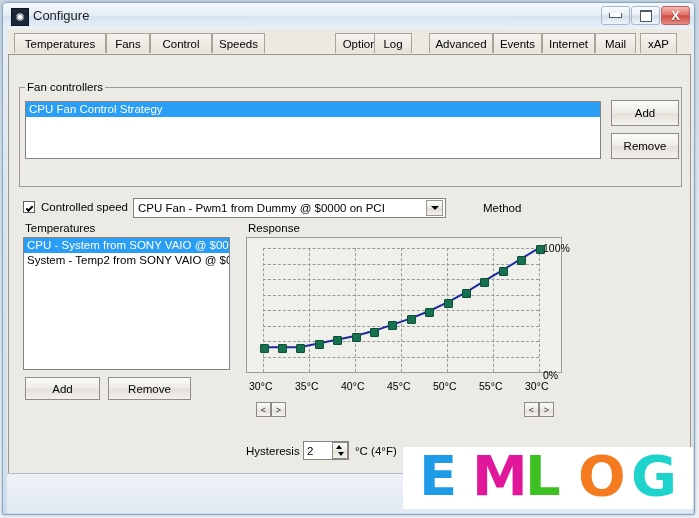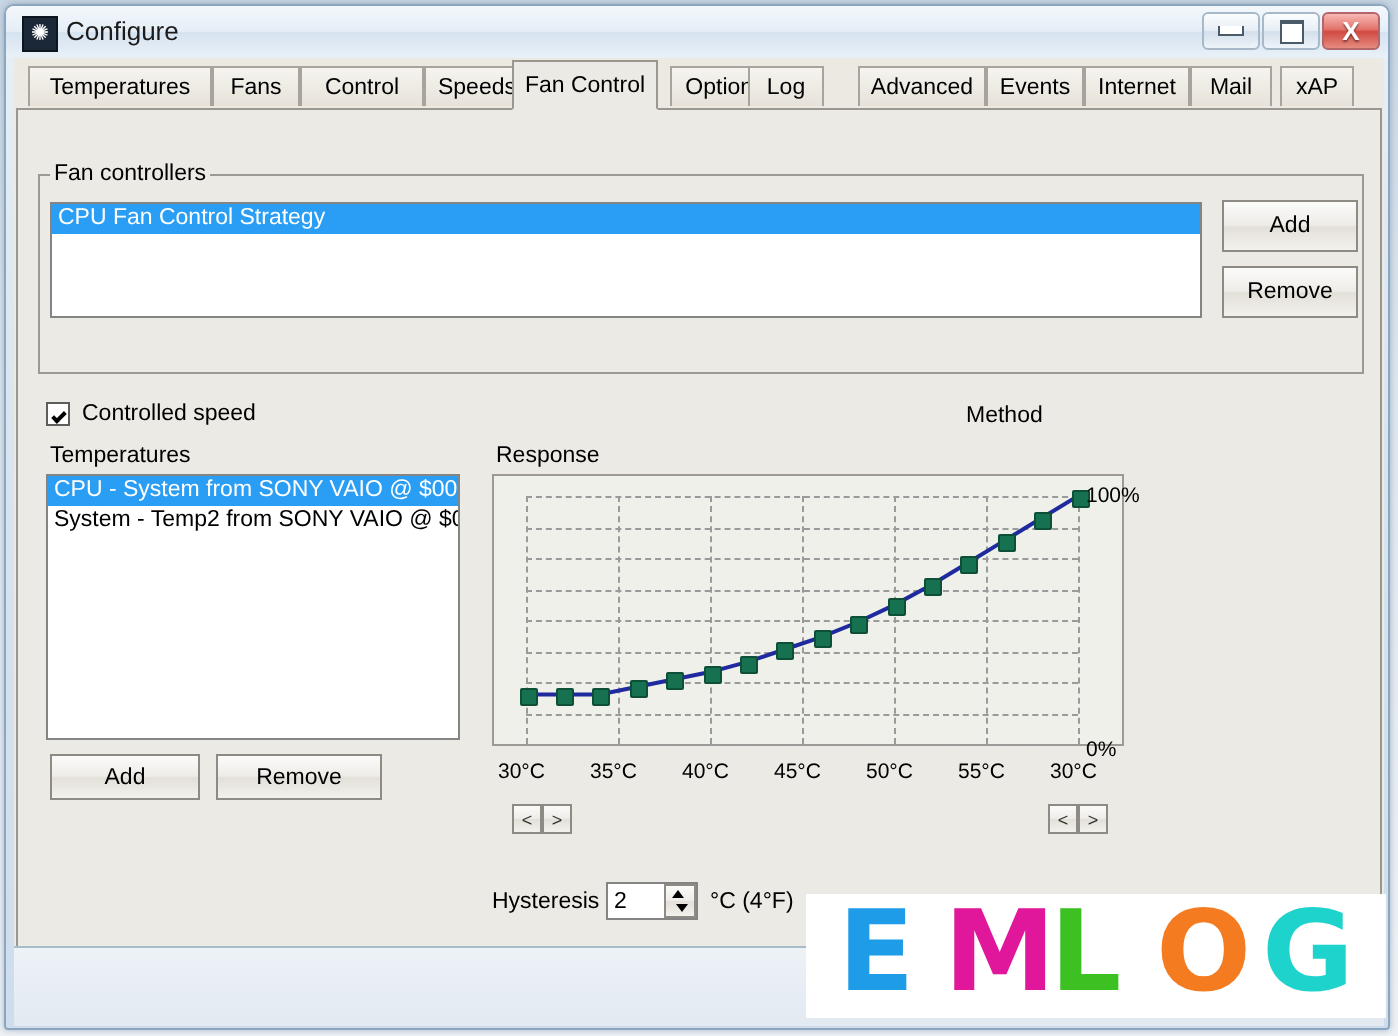--- a/index.html
+++ b/index.html
@@ -243,21 +243,20 @@
       </div>
     </div>
 
     <div class="client">
 
       <div class="tabstrip">
         <div class="tab" style="left:6px;width:92px;">Temperatures</div>
         <div class="tab" style="left:98px;width:44px;">Fans</div>
         <div class="tab" style="left:142px;width:62px;">Control</div>
         <div class="tab" style="left:204px;width:53px;">Speeds</div>
-        <div class="tab sel" style="left:248px;width:73px;">Fan Control</div>
         <div class="tab" style="left:327px;width:55px;">Options</div>
         <div class="tab" style="left:366px;width:38px;">Log</div>
         <div class="tab" style="left:421px;width:64px;">Advanced</div>
         <div class="tab" style="left:485px;width:49px;">Events</div>
         <div class="tab" style="left:534px;width:53px;">Internet</div>
         <div class="tab" style="left:587px;width:41px;">Mail</div>
         <div class="tab" style="left:632px;width:37px;">xAP</div>
       </div>
       <div class="tabline"></div>
 
@@ -272,20 +271,26 @@
         </div>
 
         <div class="btn" style="left:602px;top:45px;width:68px;height:26px;">Add</div>
         <div class="btn" style="left:602px;top:78px;width:68px;height:26px;">Remove</div>
 
         <div class="chk" style="left:14px;top:146px;">
           <span class="chkbox"></span>
           <span class="lbl">Controlled speed</span>
         </div>
 
+        <div class="combo" style="left:124px;top:143px;width:313px;">
+          <span class="val">CPU Fan - Pwm1 from Dummy @ $0000 on PCI</span>
+          <span class="arrow">
+              <i class="tri-d"></i>
+            </span>
+        </div>
 
         <div class="lbltxt" style="left:474px;top:147px;">Method</div>
 
         <div class="grouplabel" style="left:14px;top:167px;">Temperatures</div>
         <div class="listbox" style="left:14px;top:182px;width:207px;height:133px;">
           <div class="li sel">CPU - System from SONY VAIO @ $000</div>
           <div class="li">System - Temp2 from SONY VAIO @ $0</div>
         </div>
         <div class="btn" style="left:16px;top:322px;width:75px;height:23px;">Add</div>
         <div class="btn" style="left:99px;top:322px;width:83px;height:23px;">Remove</div>

